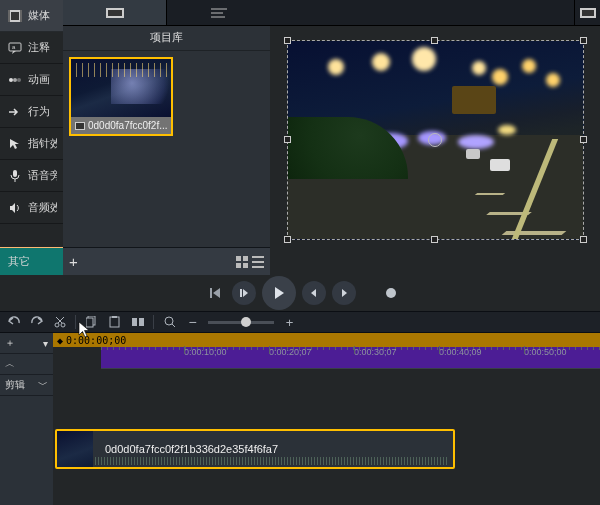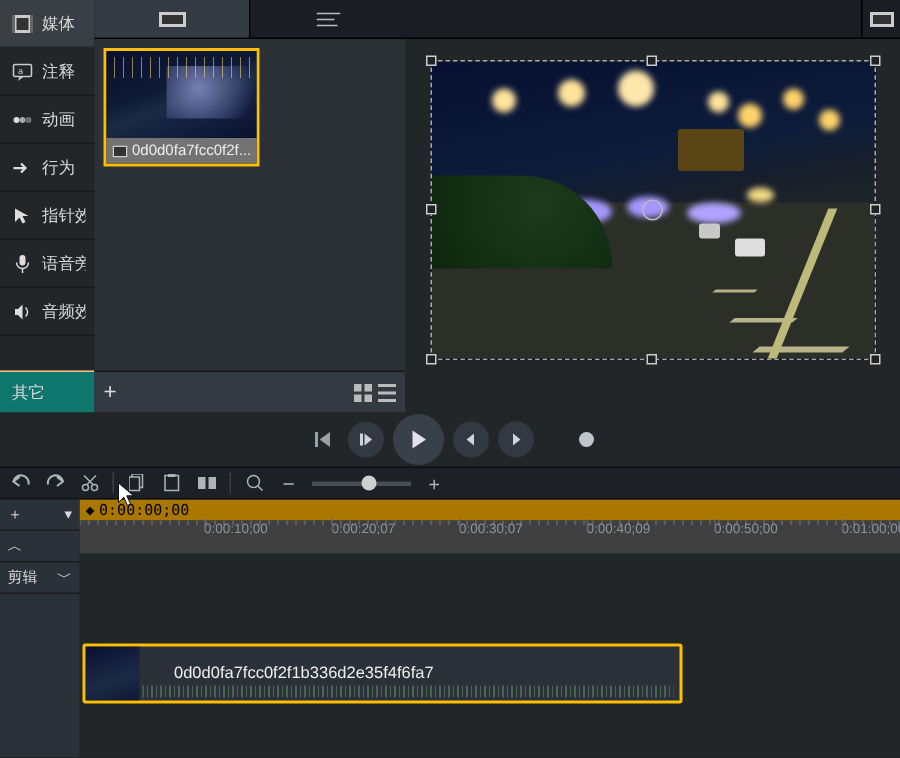--- a/index.html
+++ b/index.html
@@ -128,34 +128,34 @@
   .zoom-handle { position:absolute;top:-4px;left:33px;width:10px;height:10px;border-radius:50%;background:#cfcfcf;}
   
   .timeline-area { flex:1; background:#232628; display:flex; position:relative; }
   .tracks-head { width: 53px; background:#2b3138; display:flex;flex-direction:column; }
   .th-row { padding: 3px 5px; border-bottom:1px solid #1a1e24; display:flex;align-items:center;justify-content:space-between; font-size:10px; }
   .tracks-body { flex:1; display:flex; flex-direction:column; overflow:hidden;}
   .timehead {
     height: 14px; background: #aa7700; position:relative;
     font-family: monospace; font-size:10px; color:#000; display:flex;align-items:center; padding:0 4px;
   }
-  .ruler { height: 22px; position:relative; background:#404040; border-bottom:1px solid #393f48;}
+  .ruler { height: 22px; position:relative; background:#4c1d95; border-bottom:1px solid #393f48;margin-left:48px;}
   .ruler .tick { position:absolute; top:0; color:#8d949d; font-size:9px; }
   .ruler .tick::before{content:"";position:absolute;top:-1px;left:0;width:1px;height:5px;background:#596069;}
   .ruler .major::before{height:8px;}
   .minor-ticks{position:absolute;inset:0;background:repeating-linear-gradient(90deg,#596069 0 1px,transparent 1px 6px);height:3px;top:0;}
   .track-bg { flex:1; position:relative; background:#232628; }
   .track-row { position:absolute; left:0; right:0; height:44px; }
   .clip {
     position:absolute; height:40px; top:2px;
     background:#2b3138; border:2px solid #ffbf00;
     display:flex; align-items:center; overflow:hidden; border-radius:2px;
   }
   .clip-thumb{height:100%; width:36px; background:linear-gradient(160deg,#0a1030 0%,#1b2a45 60%,#0e1a35 100%);}
-  .clip-name{padding:0 23px; font-size:11px; color:#eee; white-space:nowrap;overflow:hidden;}
+  .clip-name{padding:0 12px; font-size:11px; color:#eee; white-space:nowrap;overflow:hidden;}
   .clip-wave{position:absolute;bottom:2px;left:38px;right:4px;height:8px;background:repeating-linear-gradient(90deg, rgba(100,130,110,0.6) 0 1px, transparent 1px 3px);}
   svg { display:block; }
 </style>
 </head>
 <body>
 
 <div class="app">
   <div class="upper">
 
     <div class="sidebar">
@@ -244,20 +244,21 @@
         <div class="tab">
           <span>
             <svg width="16" height="10" viewBox="0 0 16 10">
                 <line x1="0" y1="1" x2="16" y2="1" stroke="#bbb"></line>
                 <line x1="0" y1="5" x2="12" y2="5" stroke="#bbb"></line>
                 <line x1="0" y1="9" x2="14" y2="9" stroke="#bbb"></line>
               </svg>
           </span>
         </div>
       </div>
+      <div class="mid-title">项目库</div>
       <div class="media-grid">
         <div class="thumb">
           <div class="thumb-img"></div>
           <div class="thumb-name">
             <span class="film">
               <svg width="10" height="8" viewBox="0 0 10 8">
                   <rect width="10" height="8" fill="#ccc"></rect>
                   <rect x="1" y="1" width="8" height="6" fill="#333"></rect>
                 </svg>
             </span>

